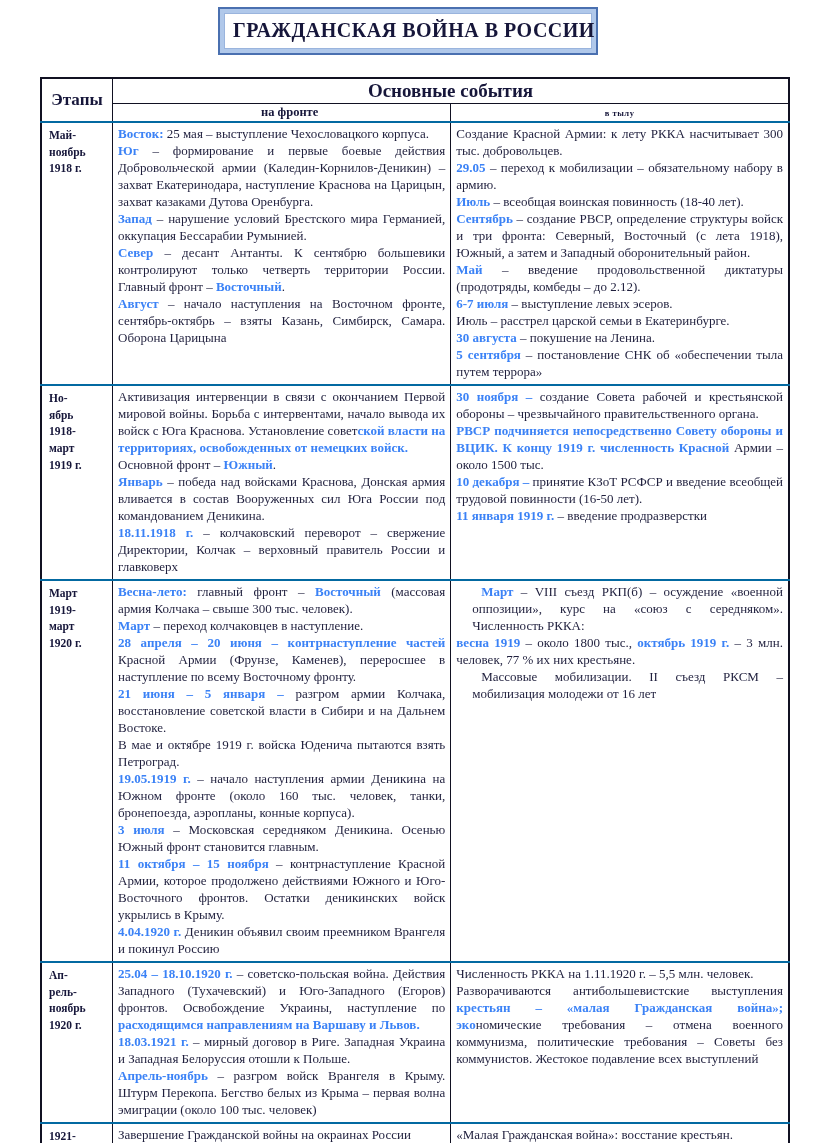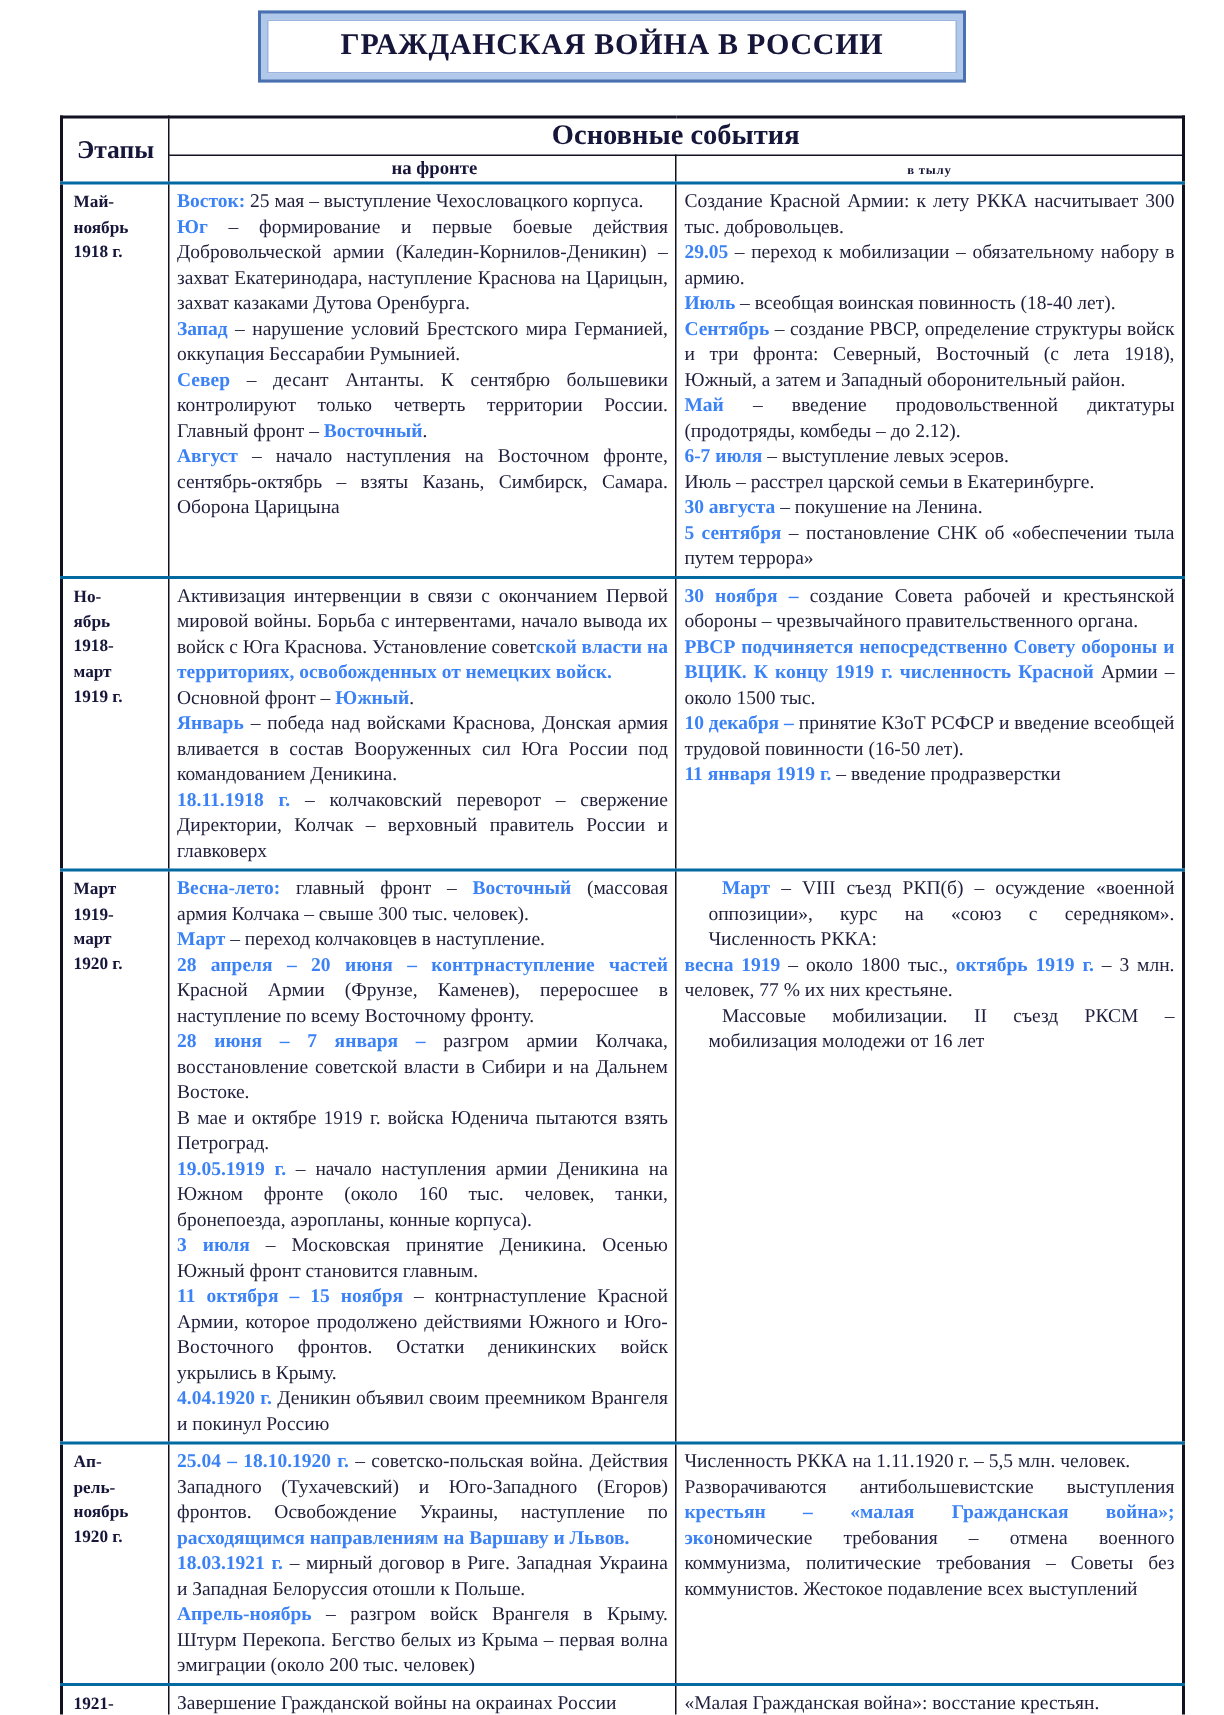--- a/index.html
+++ b/index.html
@@ -7,21 +7,21 @@
     background: #ffffff;
     width: 816px; height: 1143px;
     overflow: hidden;
     font-family: "Liberation Serif", "DejaVu Serif", serif;
     color: #1f1f3d;
   }
   .page { width: 816px; height: 1143px; position: relative; }
 
   
   .title-outer {
-    width: 472px;
+    width: 380px;
     margin: 7px auto 0 auto;
     border: 2px solid #4a70b0;
     background: #b0c8ea;
     padding: 4px;
     box-sizing: border-box;
   }
   .title-inner {
     background: #ffffff;
     border: 1px solid #9ab4dd;
     padding: 5px 8px 6px 8px;
@@ -151,42 +151,42 @@
         </tr>
         <tr>
           <td class="stage">Март
 1919-
 март
 1920 г.</td>
           <td class="events">
             <div class="par"><span class="b">Весна-лето:</span><span> главный фронт – </span><span class="b">Восточный</span><span> (массовая армия Колчака – свыше 300 тыс. человек).</span></div>
             <div class="par"><span class="b">Март</span><span> – переход колчаковцев в наступление.</span></div>
             <div class="par"><span class="b">28 апреля – 20 июня – контрнаступление частей</span><span> Красной Армии (Фрунзе, Каменев), переросшее в наступление по всему Восточному фронту.</span></div>
-            <div class="par"><span class="b">28 июня – 7 января –</span><span> разгром армии Колчака, восстановление советской власти в Сибири и на Дальнем Востоке.</span></div>
+            <div class="par"><span class="b">21 июня – 5 января –</span><span> разгром армии Колчака, восстановление советской власти в Сибири и на Дальнем Востоке.</span></div>
             <div class="par"><span>В мае и октябре 1919 г. войска Юденича пытаются взять Петроград.</span></div>
             <div class="par"><span class="b">19.05.1919 г.</span><span> – начало наступления армии Деникина на Южном фронте (около 160 тыс. человек, танки, бронепоезда, аэропланы, конные корпуса).</span></div>
-            <div class="par"><span class="b">3 июля</span><span> – Московская принятие Деникина. Осенью Южный фронт становится главным.</span></div>
+            <div class="par"><span class="b">3 июля</span><span> – Московская середняком Деникина. Осенью Южный фронт становится главным.</span></div>
             <div class="par"><span class="b">11 октября – 15 ноября</span><span> – контрнаступление Красной Армии, которое продолжено действиями Южного и Юго-Восточного фронтов. Остатки деникинских войск укрылись в Крыму.</span></div>
             <div class="par"><span class="b">4.04.1920 г.</span><span> Деникин объявил своим преемником Врангеля и покинул Россию</span></div>
           </td>
           <td class="events">
             <div class="par indent"><span class="b">Март</span><span> – VIII съезд РКП(б) – осуждение «военной оппозиции», курс на «союз с середняком». Численность РККА:</span></div>
             <div class="par"><span class="b">весна 1919</span><span> – около 1800 тыс., </span><span class="b">октябрь 1919 г.</span><span> – 3 млн. человек, 77 % их них крестьяне.</span></div>
             <div class="par indent"><span>Массовые мобилизации. II съезд РКСМ – мобилизация молодежи от 16 лет</span></div>
           </td>
         </tr>
         <tr>
           <td class="stage">Ап-
 рель-
 ноябрь
 1920 г.</td>
           <td class="events">
             <div class="par"><span class="b">25.04 – 18.10.1920 г.</span><span> – советско-польская война. Действия Западного (Тухачевский) и Юго-Западного (Егоров) фронтов. Освобождение Украины, наступление по </span><span class="b">расходящимся направлениям на Варшаву и Львов.</span></div>
             <div class="par"><span class="b">18.03.1921 г.</span><span> – мирный договор в Риге. Западная Украина и Западная Белоруссия отошли к Польше.</span></div>
-            <div class="par"><span class="b">Апрель-ноябрь</span><span> – разгром войск Врангеля в Крыму. Штурм Перекопа. Бегство белых из Крыма – первая волна эмиграции (около 200 тыс. человек)</span></div>
+            <div class="par"><span class="b">Апрель-ноябрь</span><span> – разгром войск Врангеля в Крыму. Штурм Перекопа. Бегство белых из Крыма – первая волна эмиграции (около 100 тыс. человек)</span></div>
           </td>
           <td class="events">
             <div class="par"><span>Численность РККА на 1.11.1920 г. – 5,5 млн. человек.</span></div>
             <div class="par"><span>Разворачиваются антибольшевистские выступления </span><span class="b">крестьян – «малая Гражданская война»; эко</span><span>номические требования – отмена военного коммунизма, политические требования – Советы без коммунистов. Жестокое подавление всех выступлений</span></div>
           </td>
         </tr>
         <tr>
           <td class="stage">1921-
 1922</td>
           <td class="events">

